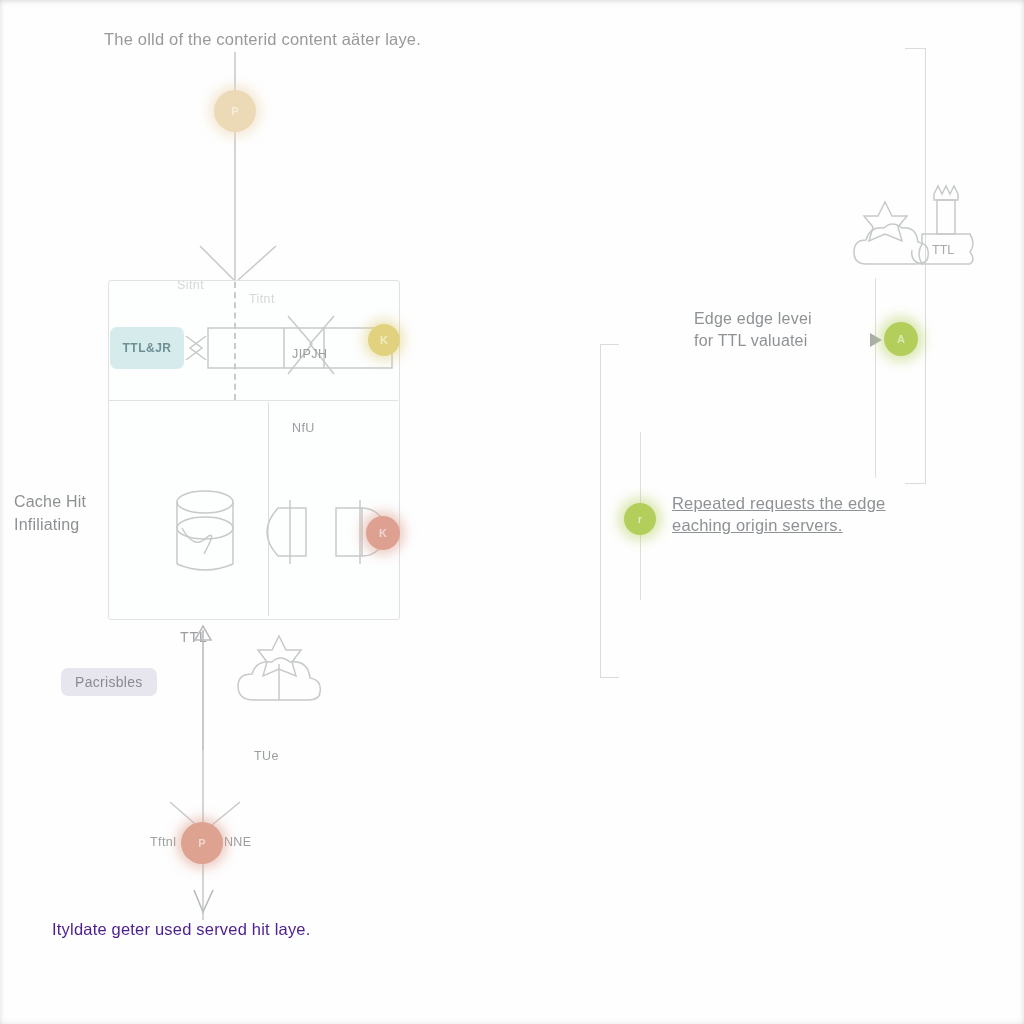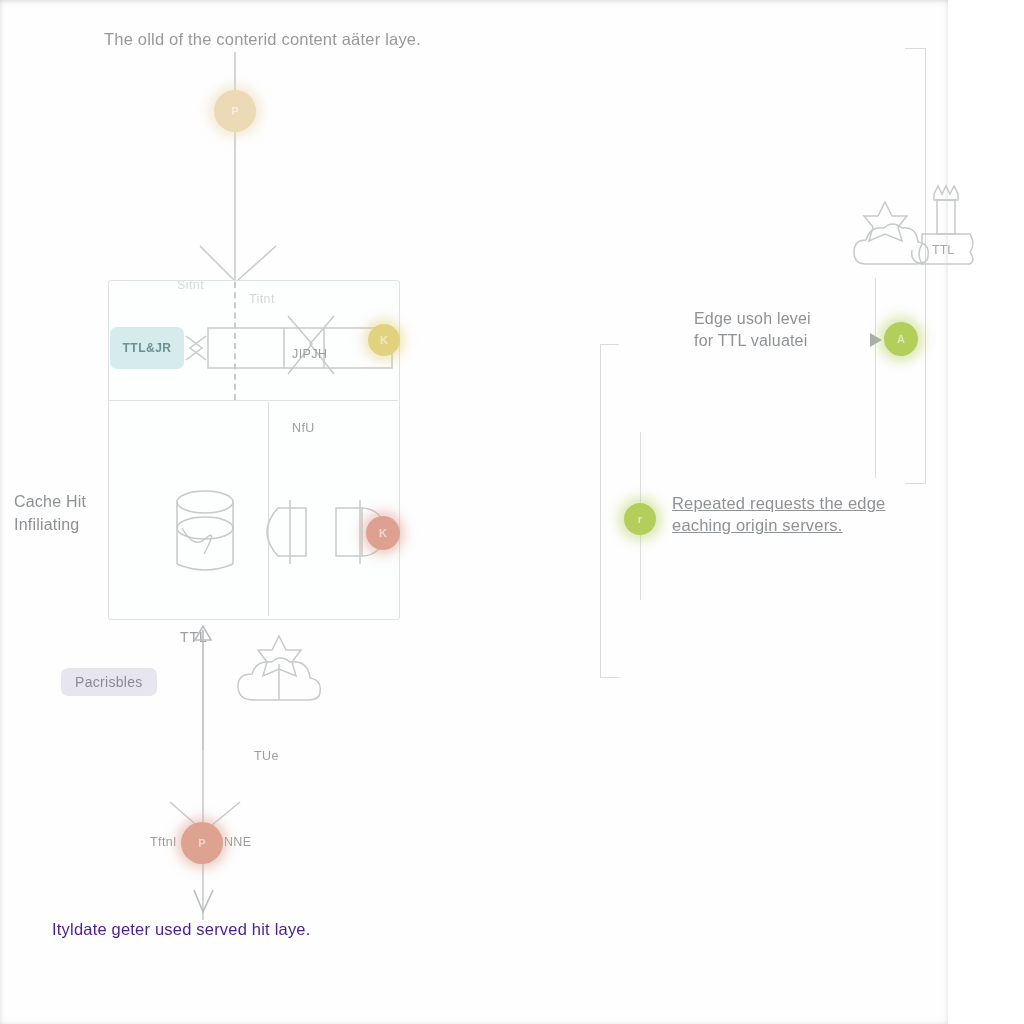--- a/index.html
+++ b/index.html
@@ -4,21 +4,21 @@
 <style>
   html,body{margin:0;padding:0;}
   body{
     width:1024px;height:1024px;
     background:#ffffff;
     font-family:"Liberation Sans","DejaVu Sans",sans-serif;
     overflow:hidden;
   }
   #canvas{
     position:relative;
-    width:948px;height:1024px;
+    width:1024px;height:1024px;
     background:#fefefe;
     box-shadow:inset 0 3px 6px -3px rgba(120,120,120,.30),
                inset 3px 0 6px -3px rgba(120,120,120,.12),
                inset -3px 0 6px -3px rgba(120,120,120,.12),
                inset 0 -3px 6px -3px rgba(120,120,120,.10);
     filter:saturate(.96);
   }
   .abs{position:absolute;}
   .txt{
     color:#8e9294;
@@ -203,21 +203,21 @@
     <path class="stroke" d="M26 44 L33 30 L40 44 L55 44 L46 55 L50 69 L33 62 L17 69 L21 55 L12 44 Z"></path>
     <path class="stroke" d="M14 92 Q2 92 2 80 Q2 68 14 68 Q18 54 32 56 Q40 48 50 56 Q64 54 66 70 Q78 72 76 84 Q76 92 64 92 Z"></path>
     <path class="stroke" d="M70 92 Q58 90 60 78"></path>
 
     <path class="stroke" d="M82 22 L86 14 L90 22 L94 14 L98 22 L102 14 L106 22 L106 28 L82 28 Z"></path>
     <rect class="stroke" x="85" y="28" width="18" height="34"></rect>
     <path class="stroke" d="M70 62 L118 62 Q124 72 118 80 Q124 88 118 92 L70 92 Q64 82 70 72 Z"></path>
     <text class="icon-lab" x="80" y="82">TTL</text>
   </svg>
 
-  <div class="abs txt" style="left:694px;top:308px;font-size:16px;">Edge usoh levei
+  <div class="abs txt" style="left:694px;top:308px;font-size:16px;">Edge edge levei
 for TTL valuatei</div>
   <svg class="abs" style="left:868px;top:330px;" width="20" height="20">
     <path d="M2 3 L14 10 L2 17 Z" fill="#a9acad"></path>
   </svg>
   <div class="abs node green" style="left:884px;top:322px;width:34px;height:34px;">
     <span>A</span>
   </div>
 
   <div class="abs node green" style="left:624px;top:503px;width:32px;height:32px;">
     <span>r</span>

